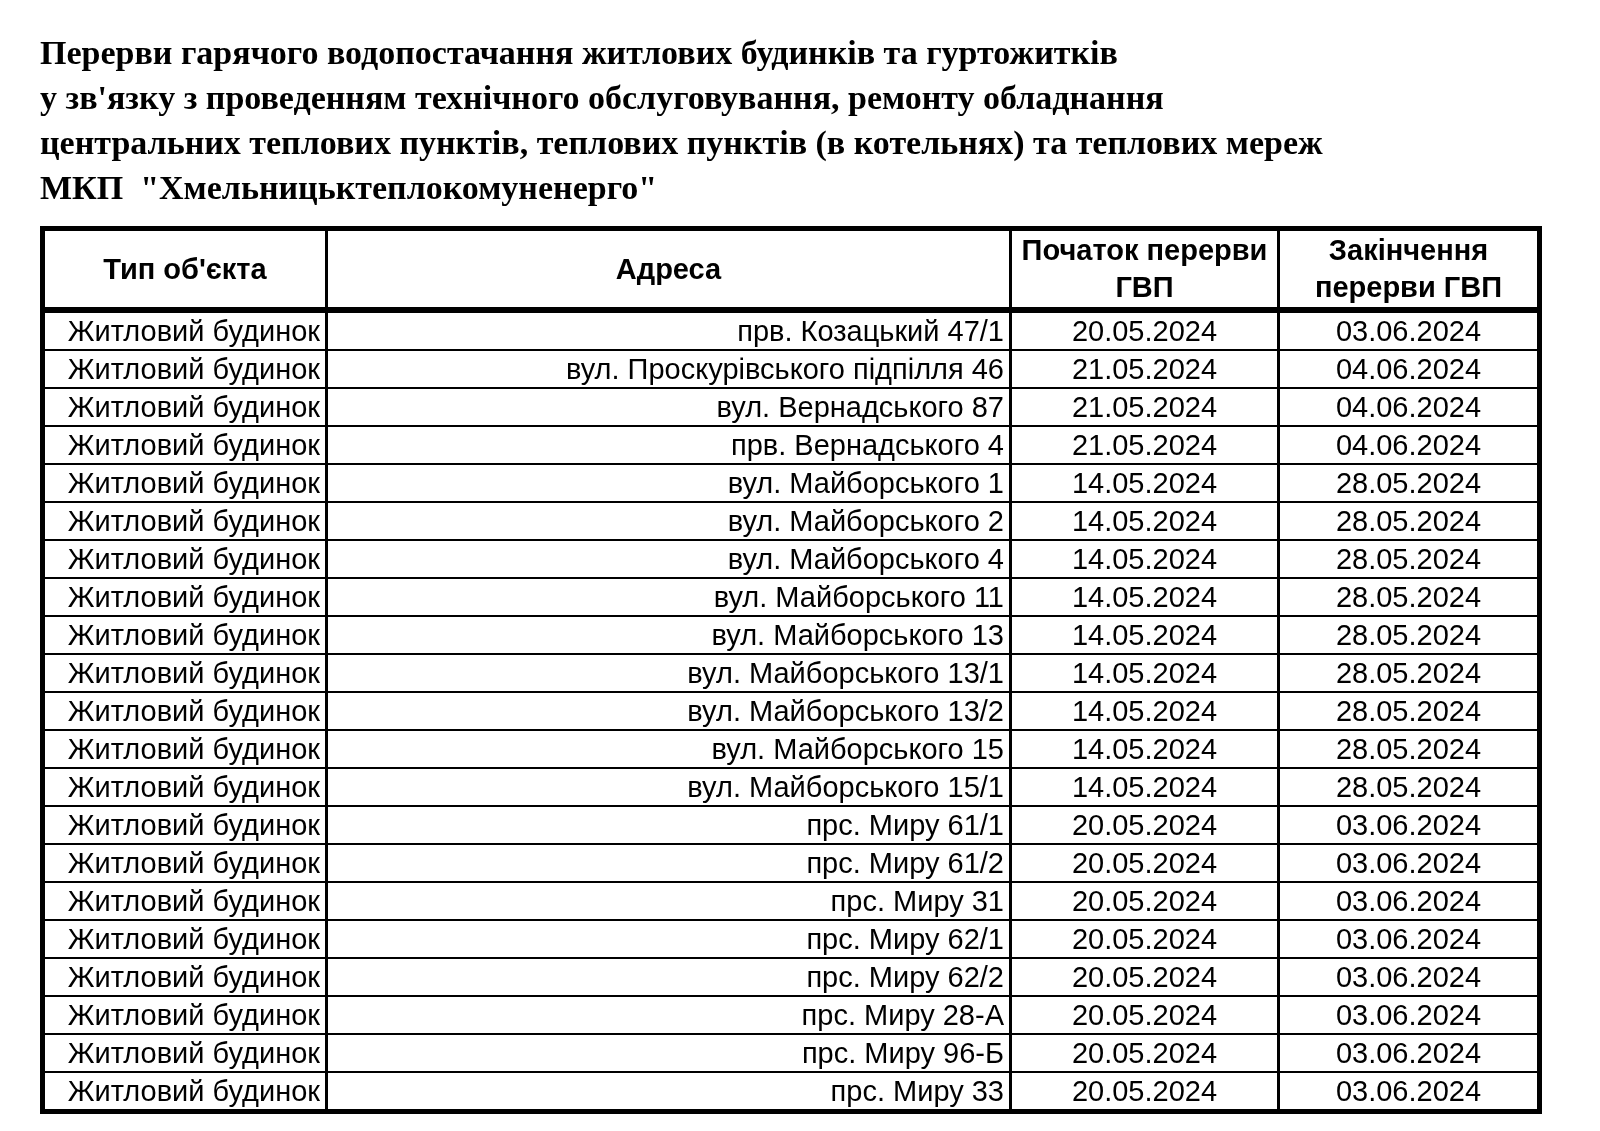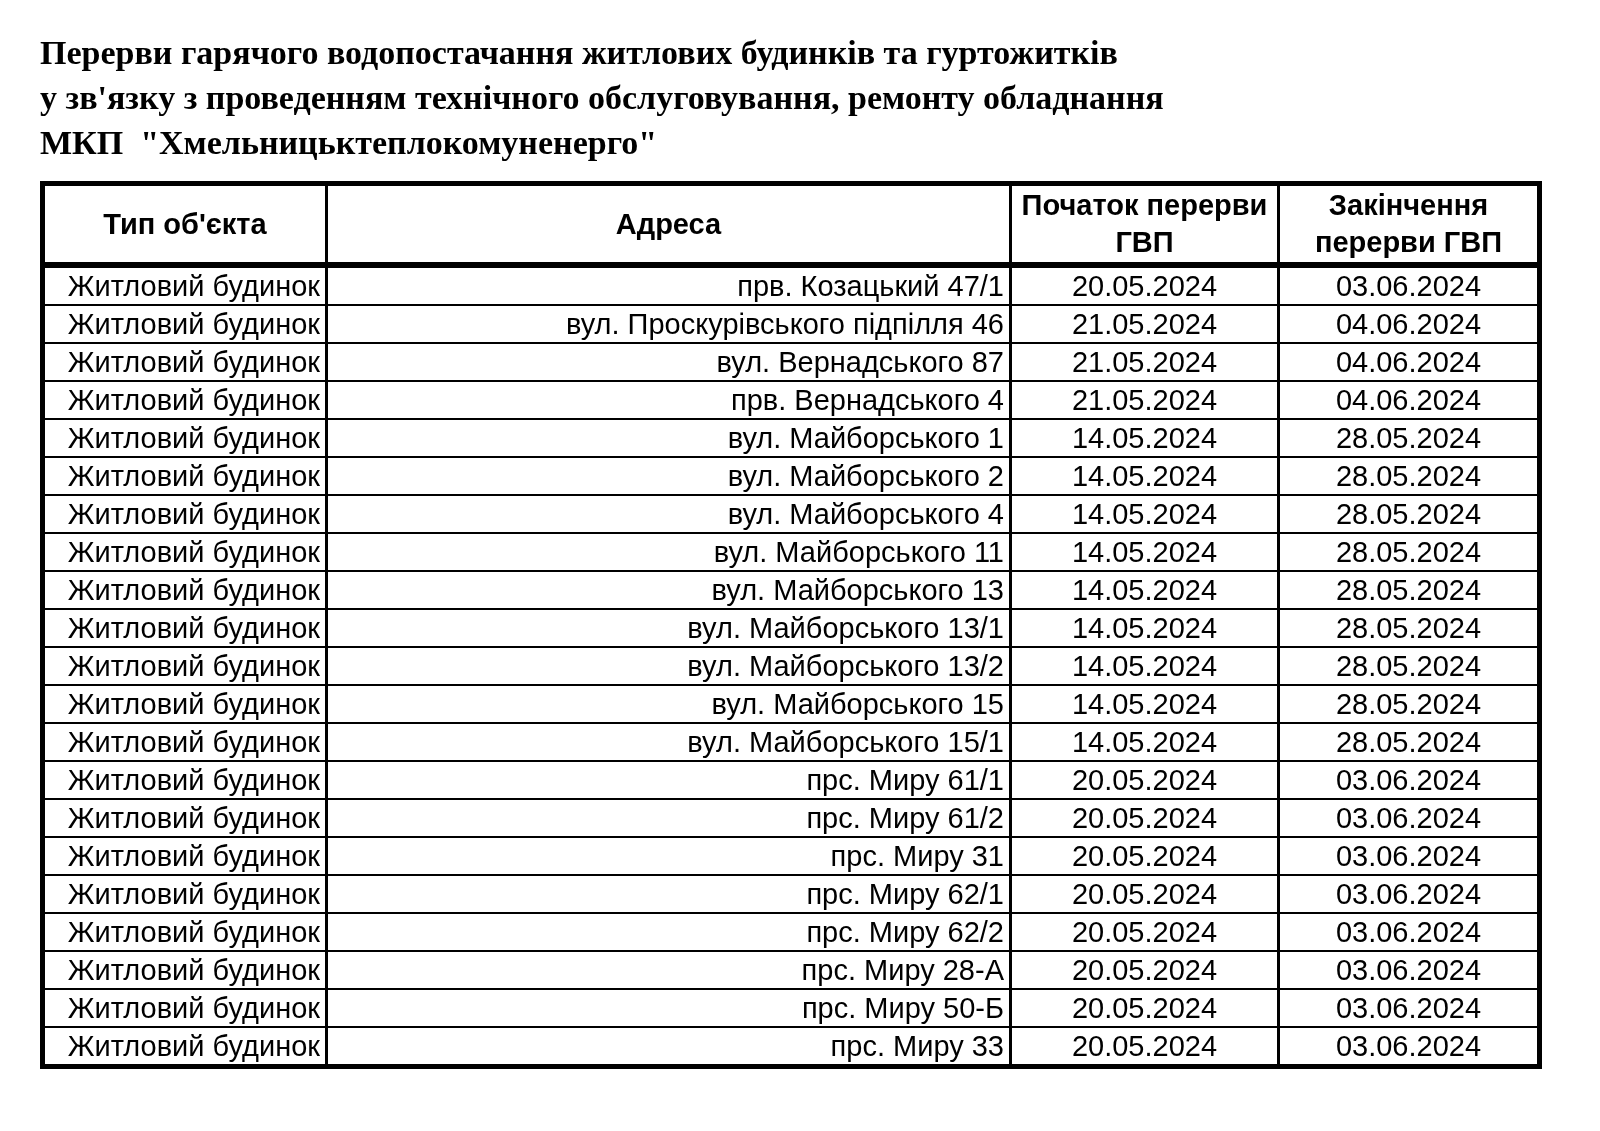--- a/index.html
+++ b/index.html
@@ -64,20 +64,21 @@
   table.schedule td.cell-text {
     text-align: right;
   }
 </style>
 </head>
 <body>
 
 <div class="doc-title">
   <div class="title-line">Перерви гарячого водопостачання житлових будинків та гуртожитків</div>
   <div class="title-line">у зв'язку з проведенням технічного обслуговування, ремонту обладнання</div>
+  <div class="title-line">центральних теплових пунктів, теплових пунктів (в котельнях) та теплових мереж</div>
   <div class="title-line">МКП  "Хмельницьктеплокомуненерго"</div>
 </div>
 
 <table class="schedule">
   <colgroup>
     <col style="width:284px">
     <col style="width:684px">
     <col style="width:268px">
     <col style="width:261px">
   </colgroup>
@@ -218,21 +219,21 @@
 
   <tr>
     <td class="cell-text">Житловий будинок</td>
     <td class="cell-text">прс. Миру 28-А</td>
     <td class="cell-date">20.05.2024</td>
     <td class="cell-date">03.06.2024</td>
   </tr>
 
   <tr>
     <td class="cell-text">Житловий будинок</td>
-    <td class="cell-text">прс. Миру 50-Б</td>
+    <td class="cell-text">прс. Миру 96-Б</td>
     <td class="cell-date">20.05.2024</td>
     <td class="cell-date">03.06.2024</td>
   </tr>
 
   <tr>
     <td class="cell-text">Житловий будинок</td>
     <td class="cell-text">прс. Миру 33</td>
     <td class="cell-date">20.05.2024</td>
     <td class="cell-date">03.06.2024</td>
   </tr>

